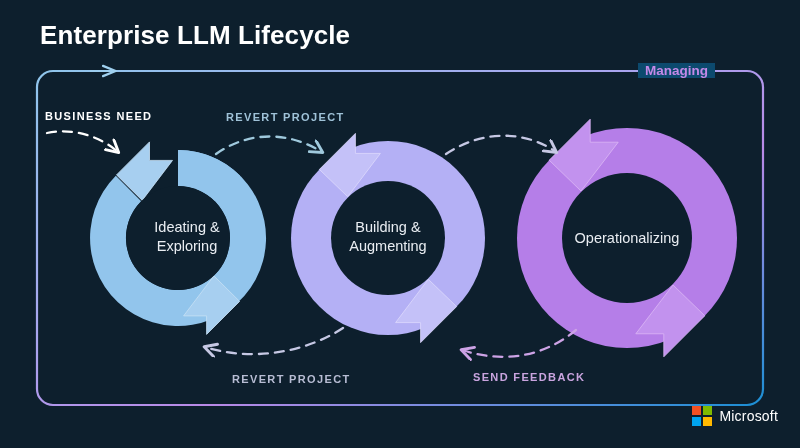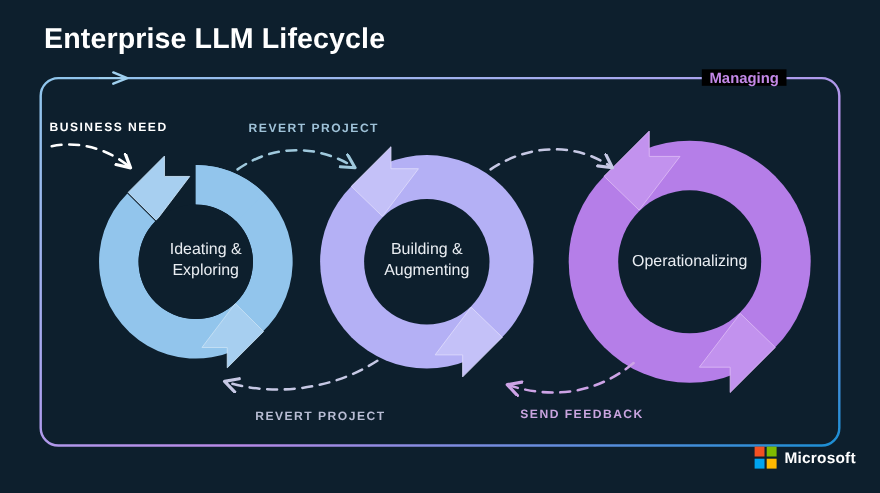--- a/index.html
+++ b/index.html
@@ -28,33 +28,33 @@
     text-align:center;
     font-size:14.5px;font-weight:400;
     color:#e9edf2;
     line-height:1.3;
     white-space:pre-line;
   }
   .managing-label{
     position:absolute;
     font-size:13.5px;font-weight:600;color:#c489e8;
     white-space:nowrap;
-    background:#000000;
+    background:#0c4a6e;
     padding:0 7px;
   }
   #ms-logo{
     position:absolute;right:22px;bottom:14px;
     display:flex;align-items:center;gap:7px;
   }
   #ms-squares{
     display:grid;grid-template-columns:9px 9px;grid-template-rows:9px 9px;
     gap:2px;
   }
   #ms-wordmark{
-    font-size:14px;font-weight:700;color:#ffffff;letter-spacing:.2px;
+    font-size:14px;font-weight:400;color:#ffffff;letter-spacing:.2px;
   }
 </style>
 </head>
 <body>
 
 <div id="stage">
 
   <div id="page-title">Enterprise LLM Lifecycle</div>
 
   <svg class="svg-layer" viewBox="0 0 800 448">

